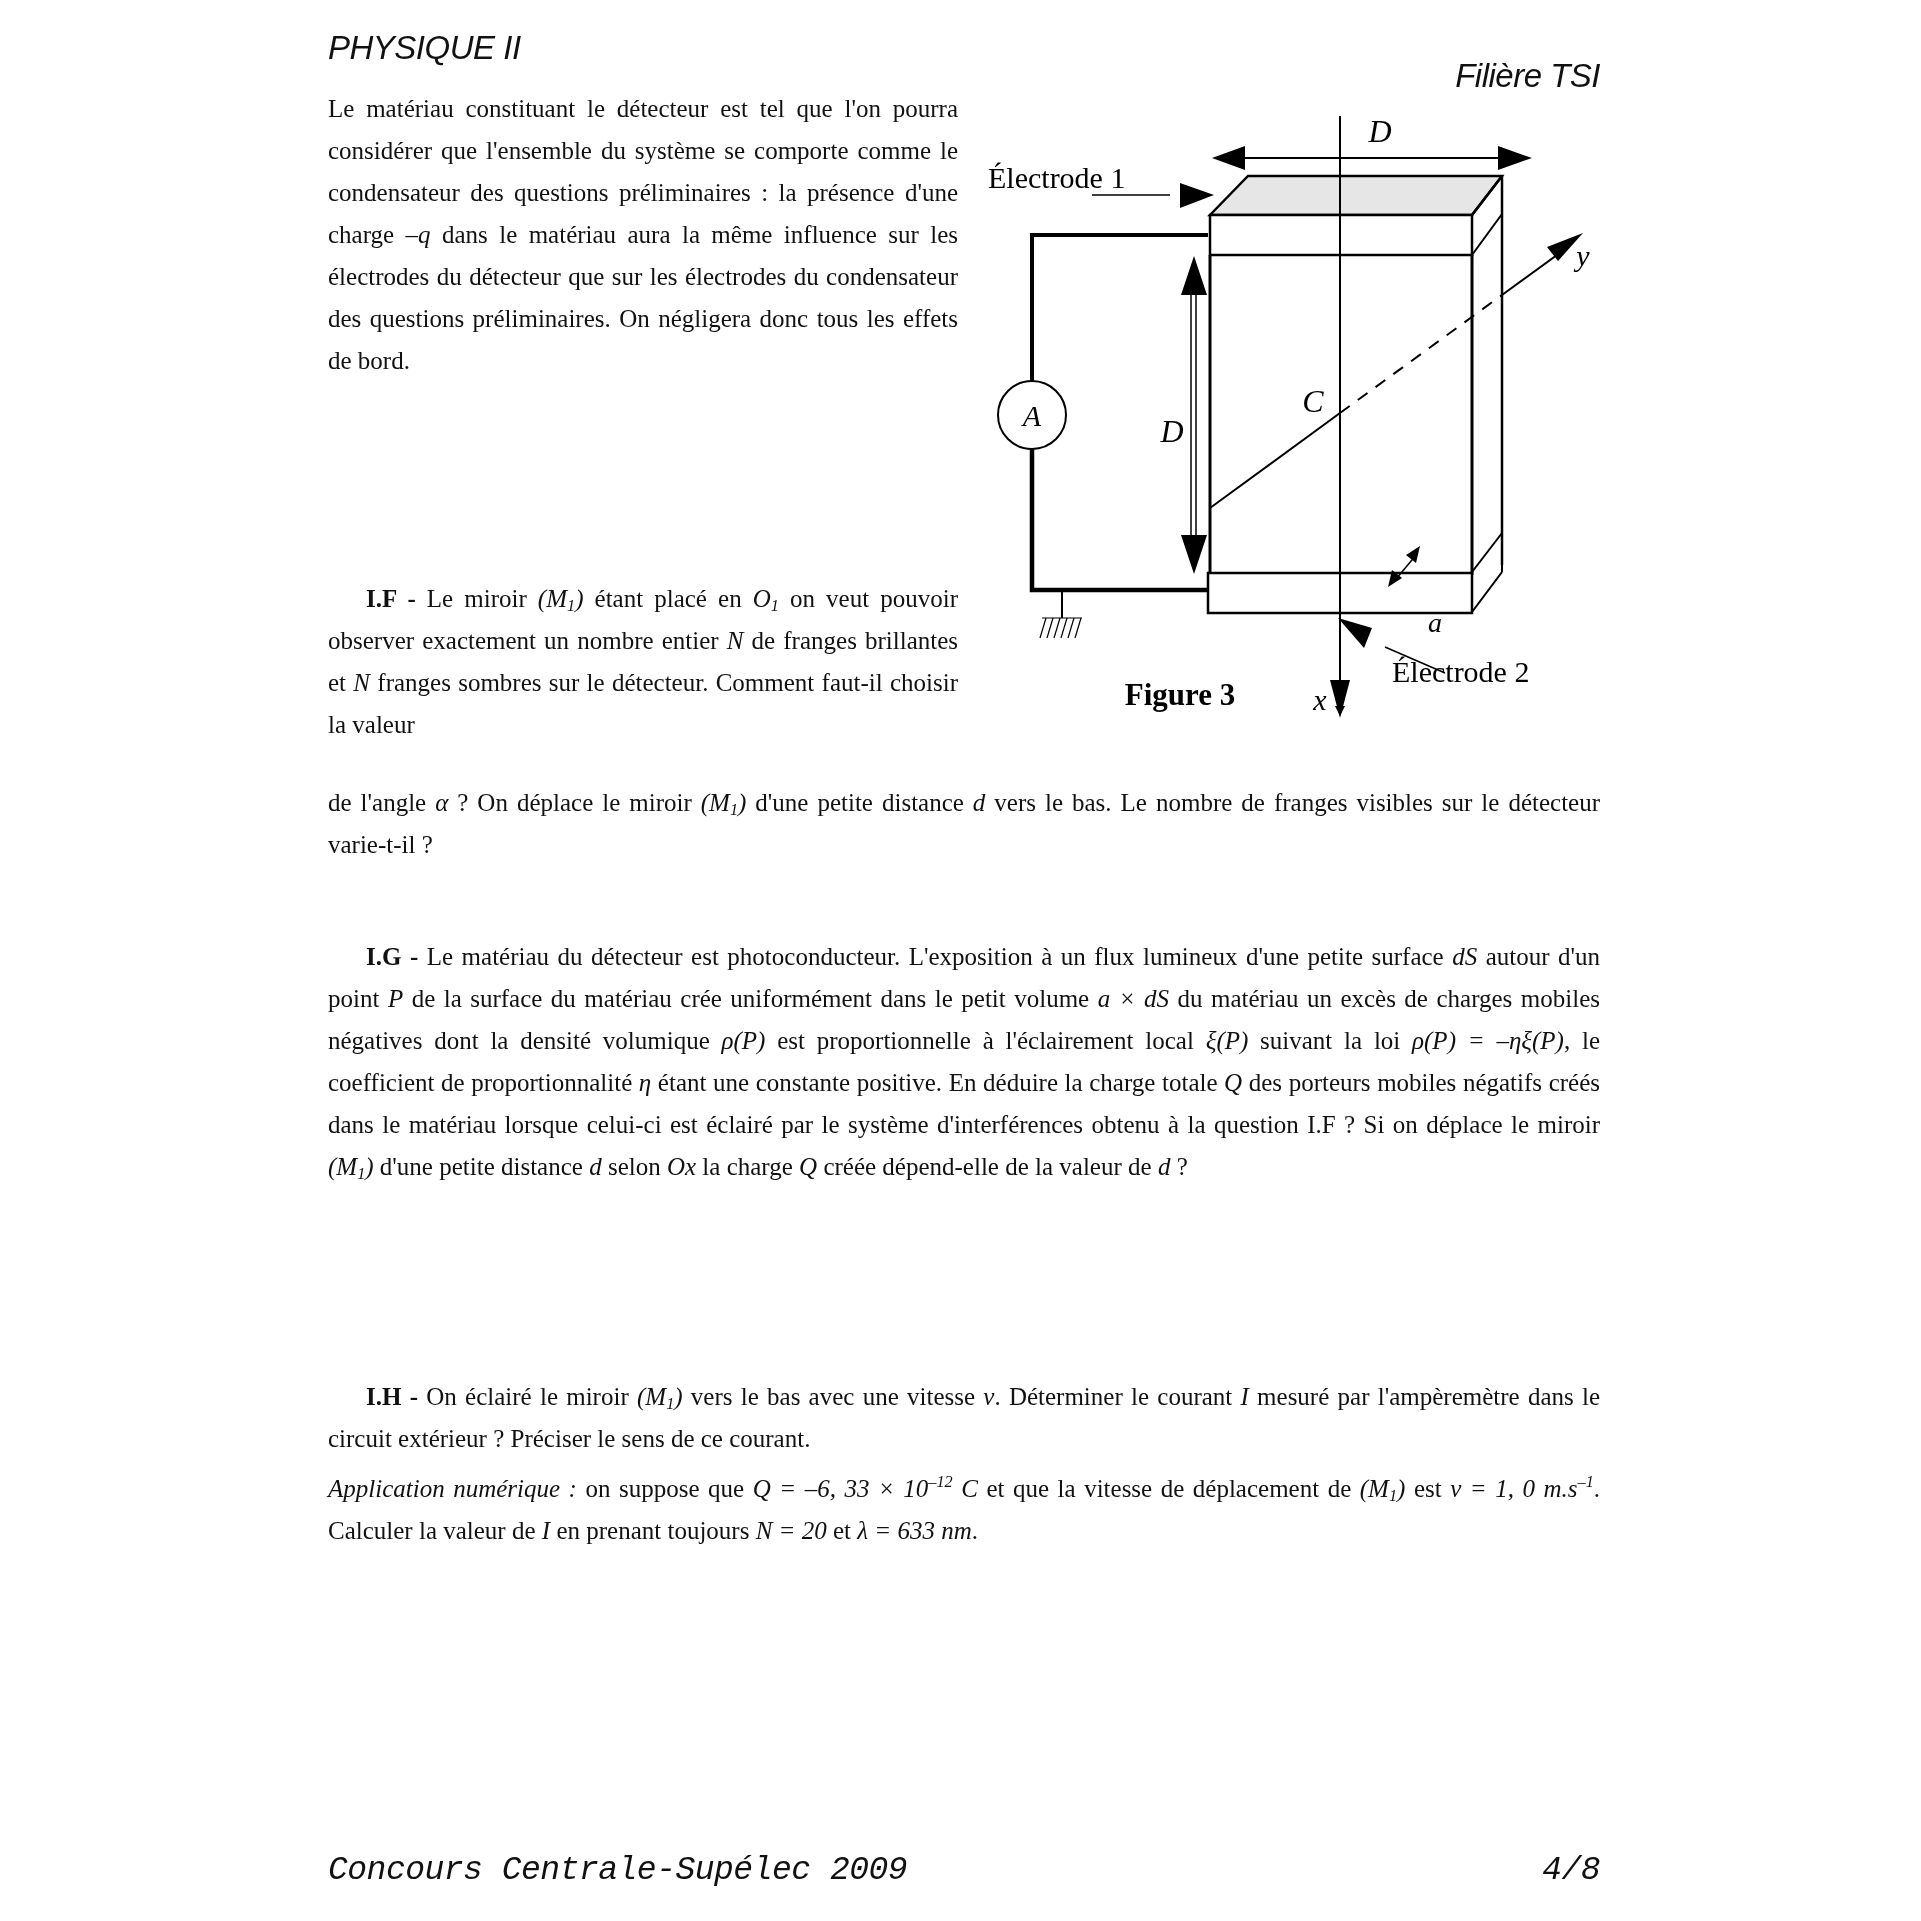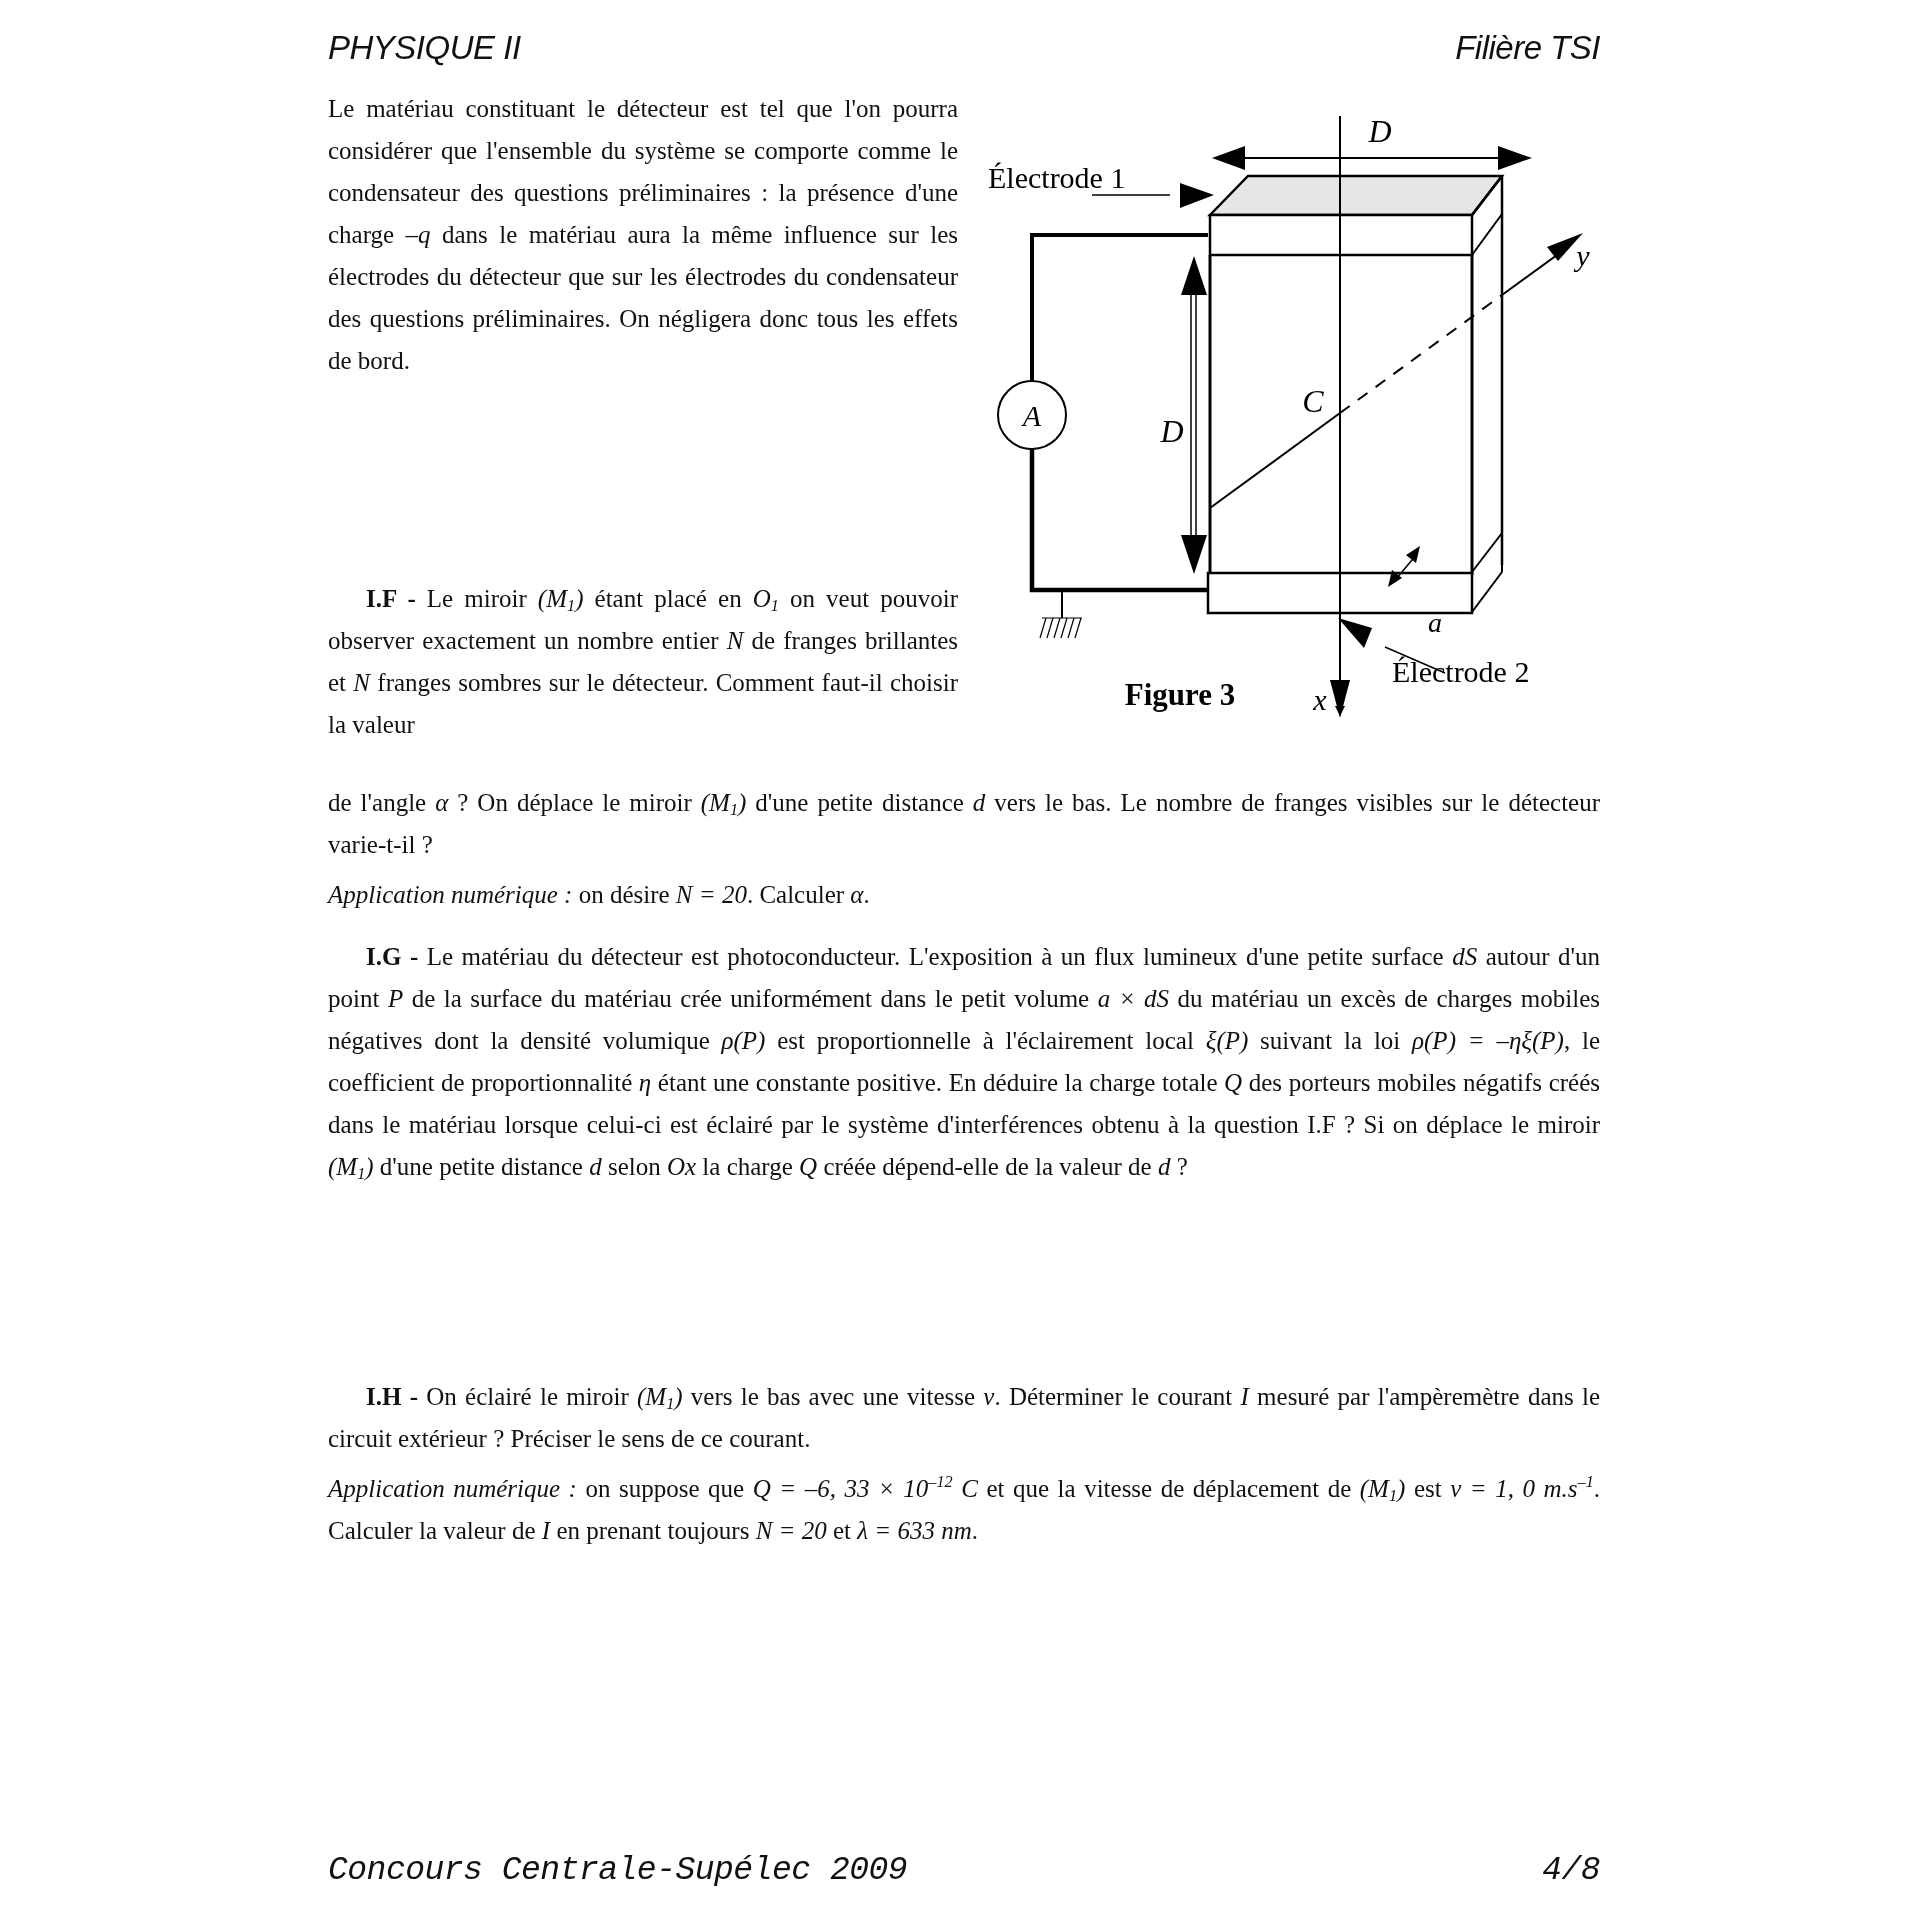--- a/index.html
+++ b/index.html
@@ -1,19 +1,19 @@
 <!DOCTYPE html>
 <html><head>
 <meta charset="utf-8">
 <style>
   html, body { margin: 0; padding: 0; background: #ffffff; }
   body { width: 1921px; height: 1921px; position: relative; overflow: hidden; color: #111; }
   .hdr { position: absolute; top: 29px; font-family: "Liberation Sans", sans-serif; font-style: italic; font-size: 33px; letter-spacing: -0.5px; }
   .hdr-left { left: 328px; }
-  .hdr-right { right: 321px; }
+  .hdr-right { right: 321px; margin-top: 28px; }
   .ftr { position: absolute; top: 1852px; font-family: Liberation Mono, monospace; font-style: italic; font-size: 33px; letter-spacing: -0.5px; }
   .ftr-left { left: 328px; }
   .ftr-right { right: 321px; text-align: right; }
   .para { position: absolute; font-family: Liberation Serif, serif; font-size: 25px; line-height: 42px; text-align: justify; }
   .col1 { left: 328px; width: 630px; }
   .full { left: 328px; width: 1272px; }
   .para p { margin: 0; }
   .m { font-style: italic; }
   .b { font-weight: bold; margin-left: 38px; }
   .it { font-style: italic; }
@@ -31,21 +31,20 @@
 <div class="para col1" style="top:88px;">
   <p class="last"><span>Le matériau constituant le détecteur est tel que l'on pourra considérer que l'ensemble du système se comporte comme le condensateur des questions préliminaires : la présence d'une charge </span><span class="m">–q</span><span> dans le matériau aura la même influence sur les électrodes du détecteur que sur les électrodes du condensateur des questions préliminaires. On négligera donc tous les effets de bord.</span></p>
 </div>
 
 <div class="para full" style="top:578px;">
   <p style="width:630px;"><span class="b">I.F -</span><span> Le miroir </span><span class="m"><span>(M</span><sub>1</sub><span>)</span></span><span> étant placé en </span><span class="m"><span>O</span><sub>1</sub></span><span> on veut pouvoir observer exactement un nombre entier </span><span class="m">N</span><span> de franges brillantes et </span><span class="m">N</span><span id="if-wrap"> franges sombres sur le détecteur. Comment faut-il choisir la valeur </span></p>
 </div>
 
 <div class="para full" style="top:782px;">
   <p class="last"><span id="if-t5-tail">de l'angle </span><span class="m">α</span><span> ? On déplace le miroir </span><span class="m"><span>(M</span><sub>1</sub><span>)</span></span><span> d'une petite distance </span><span class="m">d</span><span> vers le bas. Le nombre de franges visibles sur le détecteur varie-t-il ?</span></p>
-  <p style="margin-top:8px;" class="last"><span class="it">Application numérique :</span><span> on désire </span><span class="m">N = 20</span><span>. Calculer </span><span class="m">α</span><span>.</span></p>
 </div>
 
 <div class="para full" style="top:936px;">
   <p class="last"><span class="b">I.G -</span><span> Le matériau du détecteur est photoconducteur. L'exposition à un flux lumineux d'une petite surface </span><span class="m">dS</span><span> autour d'un point </span><span class="m">P</span><span> de la surface du matériau crée uniformément dans le petit volume </span><span class="m">a × dS</span><span> du matériau un excès de charges mobiles négatives dont la densité volumique </span><span class="m">ρ(P)</span><span> est proportionnelle à l'éclairement local </span><span class="m">ξ(P)</span><span> suivant la loi </span><span class="m">ρ(P) = –ηξ(P)</span><span>, le coefficient de proportionnalité </span><span class="m">η</span><span> étant une constante positive. En déduire la charge totale </span><span class="m">Q</span><span> des porteurs mobiles négatifs créés dans le matériau lorsque celui-ci est éclairé par le système d'interférences obtenu à la question I.F ? Si on déplace le miroir </span><span class="m"><span>(M</span><sub>1</sub><span>)</span></span><span> d'une petite distance </span><span class="m">d</span><span> selon </span><span class="m">Ox</span><span> la charge </span><span class="m">Q</span><span> créée dépend-elle de la valeur de </span><span class="m">d</span><span> ?</span></p>
 </div>
 
 <div class="para full" style="top:1376px;">
   <p class="last"><span class="b">I.H -</span><span> On éclairé le miroir </span><span class="m"><span>(M</span><sub>1</sub><span>)</span></span><span> vers le bas avec une vitesse </span><span class="m">v</span><span>. Déterminer le courant </span><span class="m">I</span><span> mesuré par l'ampèremètre dans le circuit extérieur ? Préciser le sens de ce courant.</span></p>
   <p style="margin-top:8px;" class="last"><span class="it">Application numérique :</span><span> on suppose que </span><span class="m"><span>Q = –6, 33 × 10</span><sup>–12</sup><span> C</span></span><span> et que la vitesse de déplacement de </span><span class="m"><span>(M</span><sub>1</sub><span>)</span></span><span> est </span><span class="m"><span>v = 1, 0 m.s</span><sup>–1</sup></span><span>. Calculer la valeur de </span><span class="m">I</span><span> en prenant toujours </span><span class="m">N = 20</span><span> et </span><span class="m">λ = 633 nm</span><span>.</span></p>
 </div>

